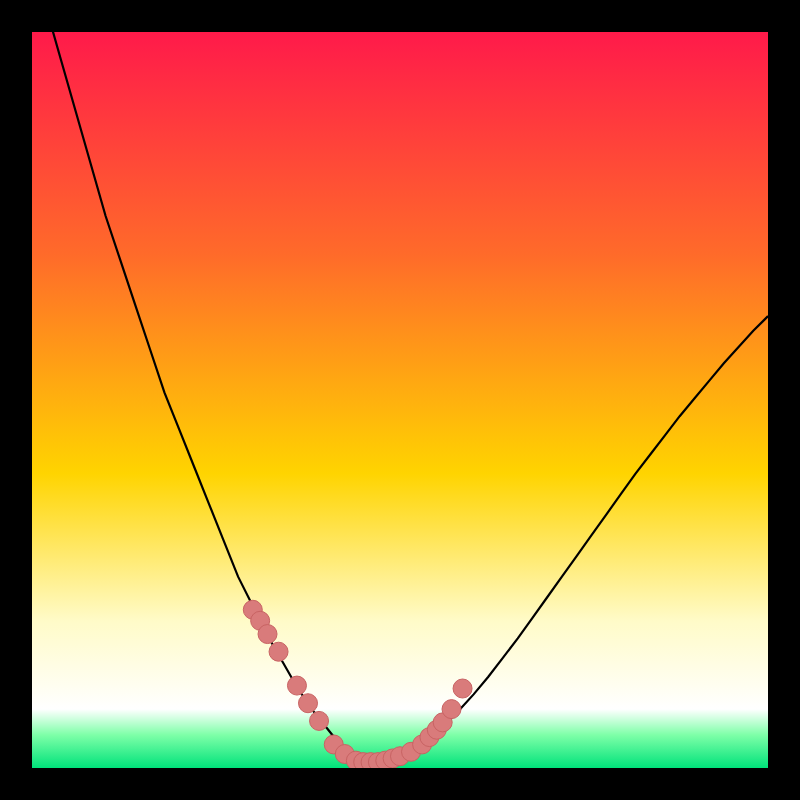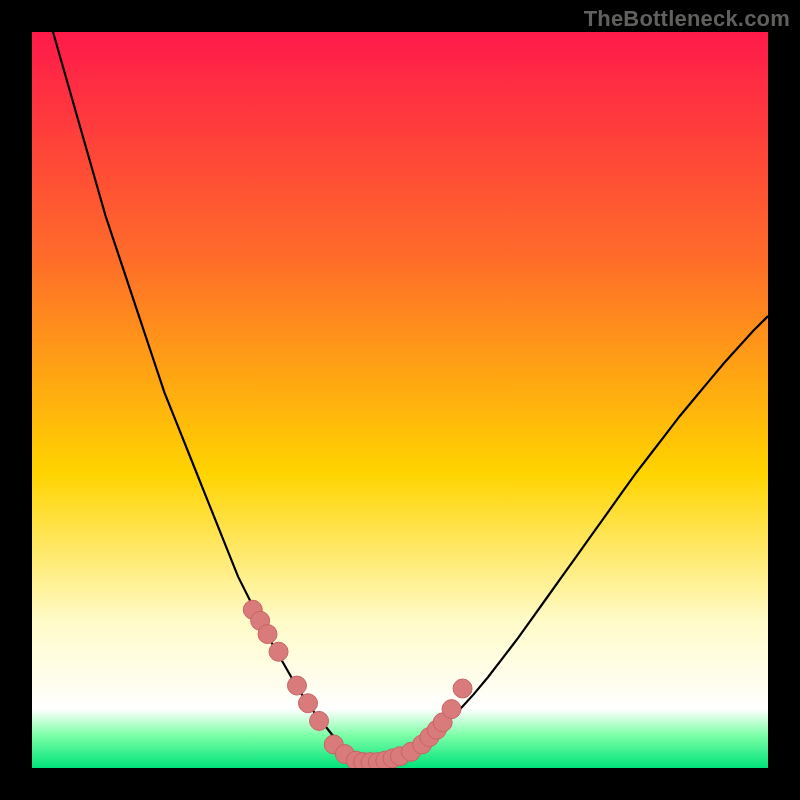--- a/index.html
+++ b/index.html
@@ -33,21 +33,20 @@
     top: 32px;
     width: 736px;
     height: 736px;
   }
   svg { display: block; }
 </style>
 </head>
 <body>
 
 <div class="outer">
-  <div class="watermark">TheBottleneck.com</div>
 
   <div class="plot-wrap">
     <svg id="chart-svg" width="736" height="736" viewBox="0 0 736 736">
       <defs>
         <linearGradient id="bg-grad" x1="0" y1="0" x2="0" y2="1">
             <stop offset="0%" stop-color="#ff1a4a"></stop>
             <stop offset="30%" stop-color="#ff6a2a"></stop>
             <stop offset="60%" stop-color="#ffd400"></stop>
             <stop offset="80%" stop-color="#fffbc8"></stop>
             <stop offset="92%" stop-color="#ffffff"></stop>

